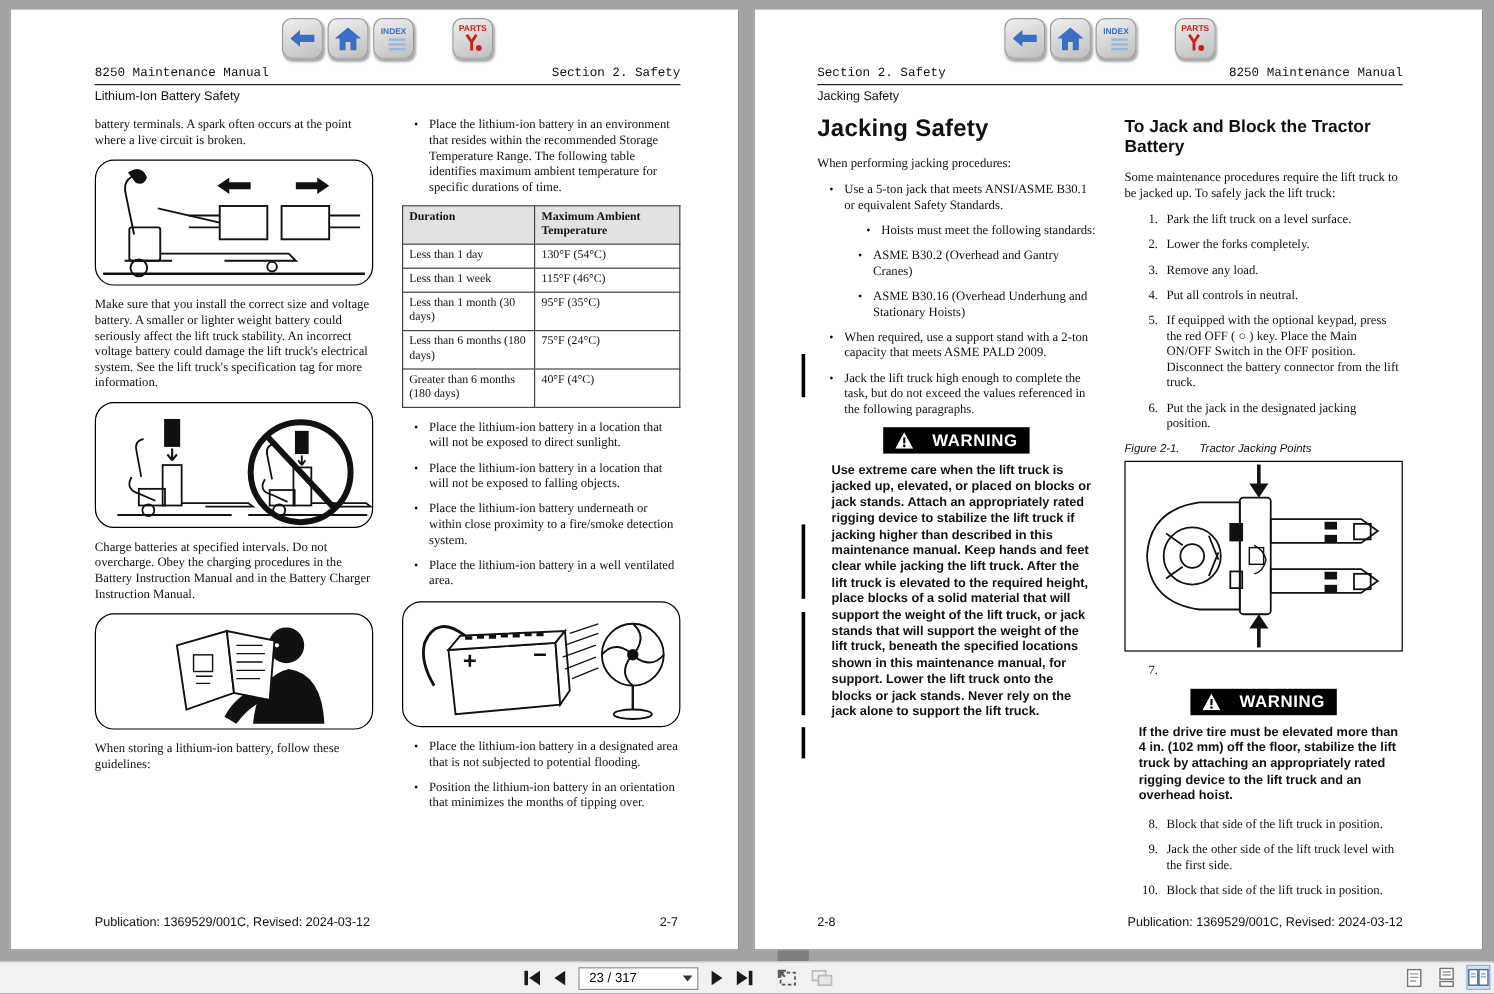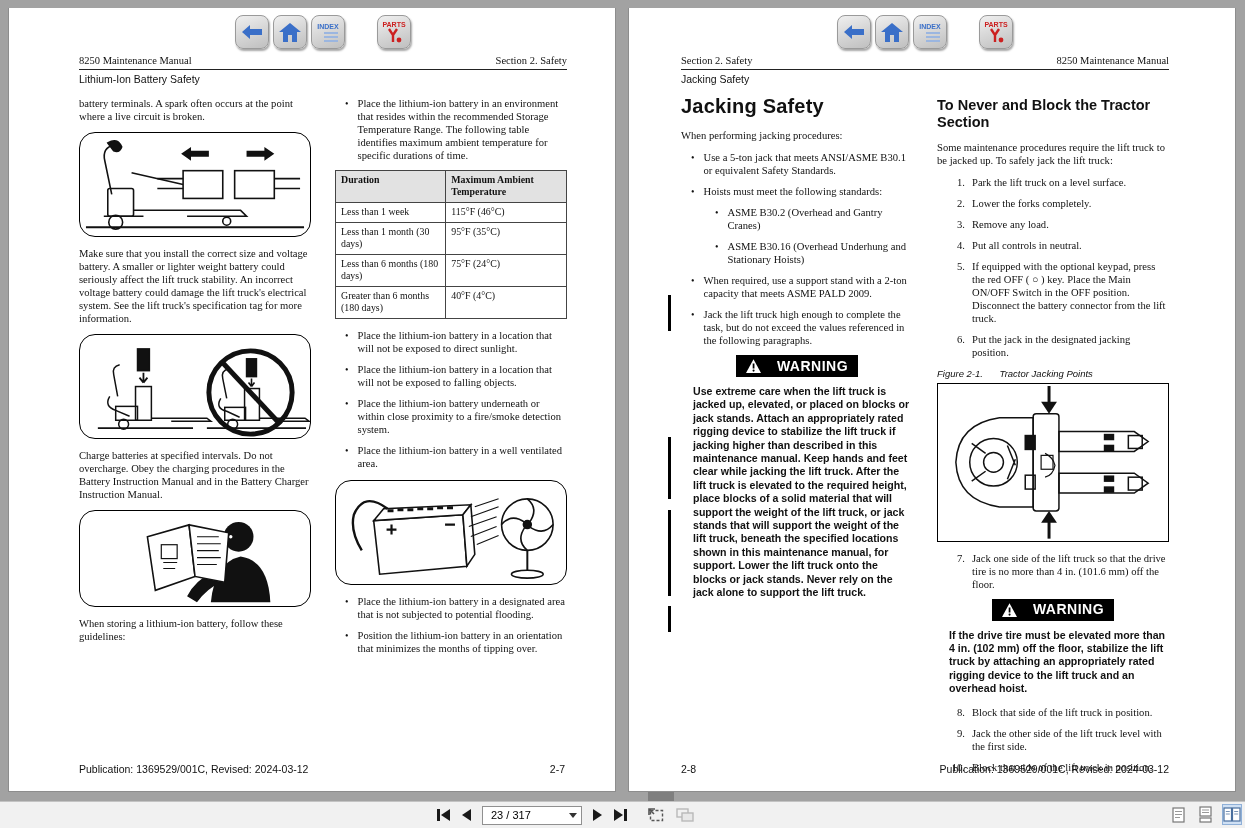--- a/index.html
+++ b/index.html
@@ -19,36 +19,36 @@
              justify-content:center; flex-direction:column; cursor:pointer; }
   .nav-btn.parts { margin-left:28px; }
   .mini-label { font-family:"Liberation Sans",sans-serif; font-weight:bold; font-size:7px;
                 color:#3a6fc8; line-height:7px; }
   .mini-label.red { color:#cc2020; }
   .idx-lines { width:20px; }
   .idx-lines div { height:2px; background:#9bb6e0; margin:2px 0 0 6px; }
   .idx-lines div::before { content:""; }
 
   .page-head { display:flex; justify-content:space-between; align-items:flex-end;
-               font-family:Liberation Serif, serif; font-size:10.5px; color:#111;
+               font-family:Liberation Mono, monospace; font-size:10.5px; color:#111;
                border-bottom:1.5px solid #222; padding-bottom:3px; margin-top:2px; }
   .page-subhead { font-family:"Liberation Sans",sans-serif; font-size:10.5px; color:#111;
                   margin-top:3px; }
   .page-subhead.left-align { text-align:left; }
 
   .cols { display:flex; gap:24px; margin-top:12px; }
   .col { flex:1 1 0; min-width:0; font-size:10.6px; line-height:13px; color:#111; }
 
   .para { margin-bottom:9px; }
   .h1 { font-family:"Liberation Sans",sans-serif; font-weight:bold; font-size:20px;
         line-height:22px; margin:2px 0 12px 0; letter-spacing:.2px; }
   .h2 { font-family:"Liberation Sans",sans-serif; font-weight:bold; font-size:14.5px;
         line-height:17px; margin:4px 0 10px 0; }
 
-  .li { display:flex; margin:0 0 8px 10px; }
+  .li { display:flex; margin:0 0 8px 10px;justify-content:flex-end; }
   .li::before { content:"•"; margin-right:9px; font-size:10px; }
   .li.sub { margin-left:34px; }
   .li-note { margin:0 0 8px 29px; }
 
   .nli { display:flex; margin:0 0 8px 6px; }
   .nli .num { width:22px; text-align:right; margin-right:7px; flex:0 0 auto; }
 
   .fig-frame { border:1.5px solid #000; border-radius:16px; margin:3px 0 10px 0;
                background:#fff; overflow:hidden; }
   .fig-frame.square { border-radius:0; border-width:1px; }
@@ -225,20 +225,24 @@
           <span>Place the lithium-ion battery in an environment that resides within the recommended Storage Temperature Range. The following table identifies maximum ambient temperature for specific durations of time.</span>
         </div>
 
       <table class="tbl">
         <tbody>
             <tr>
           <th>Duration</th>
           <th>Maximum Ambient Temperature</th>
         </tr>
         <tr>
+          <td>Less than 1 day</td>
+          <td>130°F (54°C)</td>
+        </tr>
+        <tr>
           <td>Less than 1 week</td>
           <td>115°F (46°C)</td>
         </tr>
         <tr>
           <td>Less than 1 month (30 days)</td>
           <td>95°F (35°C)</td>
         </tr>
         <tr>
           <td>Less than 6 months (180 days)</td>
           <td>75°F (24°C)</td>
@@ -370,21 +374,21 @@
           <path d="M12 0 L24 22 L0 22 Z" fill="#fff"></path>
           <rect x="10.7" y="7" width="2.8" height="8" fill="#000"></rect>
           <circle cx="12.1" cy="18.3" r="1.7" fill="#000"></circle>
         </svg>
         <span>WARNING</span>
       </div>
       <p class="warn-text">Use extreme care when the lift truck is jacked up, elevated, or placed on blocks or jack stands. Attach an appropriately rated rigging device to stabilize the lift truck if jacking higher than described in this maintenance manual. Keep hands and feet clear while jacking the lift truck. After the lift truck is elevated to the required height, place blocks of a solid material that will support the weight of the lift truck, or jack stands that will support the weight of the lift truck, beneath the specified locations shown in this maintenance manual, for support. Lower the lift truck onto the blocks or jack stands. Never rely on the jack alone to support the lift truck.</p>
     </div>
 
     <div class="col">
-      <div class="h2">To Never and Block the Tractor Section</div>
+      <div class="h2">To Jack and Block the Tractor Battery</div>
       <p class="para">Some maintenance procedures require the lift truck to be jacked up. To safely jack the lift truck:</p>
 
       <div class="nli">
         <span class="num">1.</span>
           <span>Park the lift truck on a level surface.</span>
         </div>
       <div class="nli">
         <span class="num">2.</span>
           <span>Lower the forks completely.</span>
         </div>
@@ -433,21 +437,20 @@
           </g>
           <path d="M112 2 v18 M112 2" stroke="#111" stroke-width="3"></path>
           <path d="M104 18 h16 l-8 12 z" fill="#111"></path>
           <path d="M112 156 v-18" stroke="#111" stroke-width="3"></path>
           <path d="M104 140 h16 l-8 -12 z" fill="#111" transform="translate(0,0)"></path>
         </svg>
       </div>
 
       <div class="nli">
         <span class="num">7.</span>
-          <span>Jack one side of the lift truck so that the drive tire is no more than 4 in. (101.6 mm) off the floor.</span>
         </div>
 
       <div class="warn-bar">
         <svg width="15" height="14" viewBox="0 0 24 22">
           <path d="M12 0 L24 22 L0 22 Z" fill="#fff"></path>
           <rect x="10.7" y="7" width="2.8" height="8" fill="#000"></rect>
           <circle cx="12.1" cy="18.3" r="1.7" fill="#000"></circle>
         </svg>
         <span>WARNING</span>
       </div>

